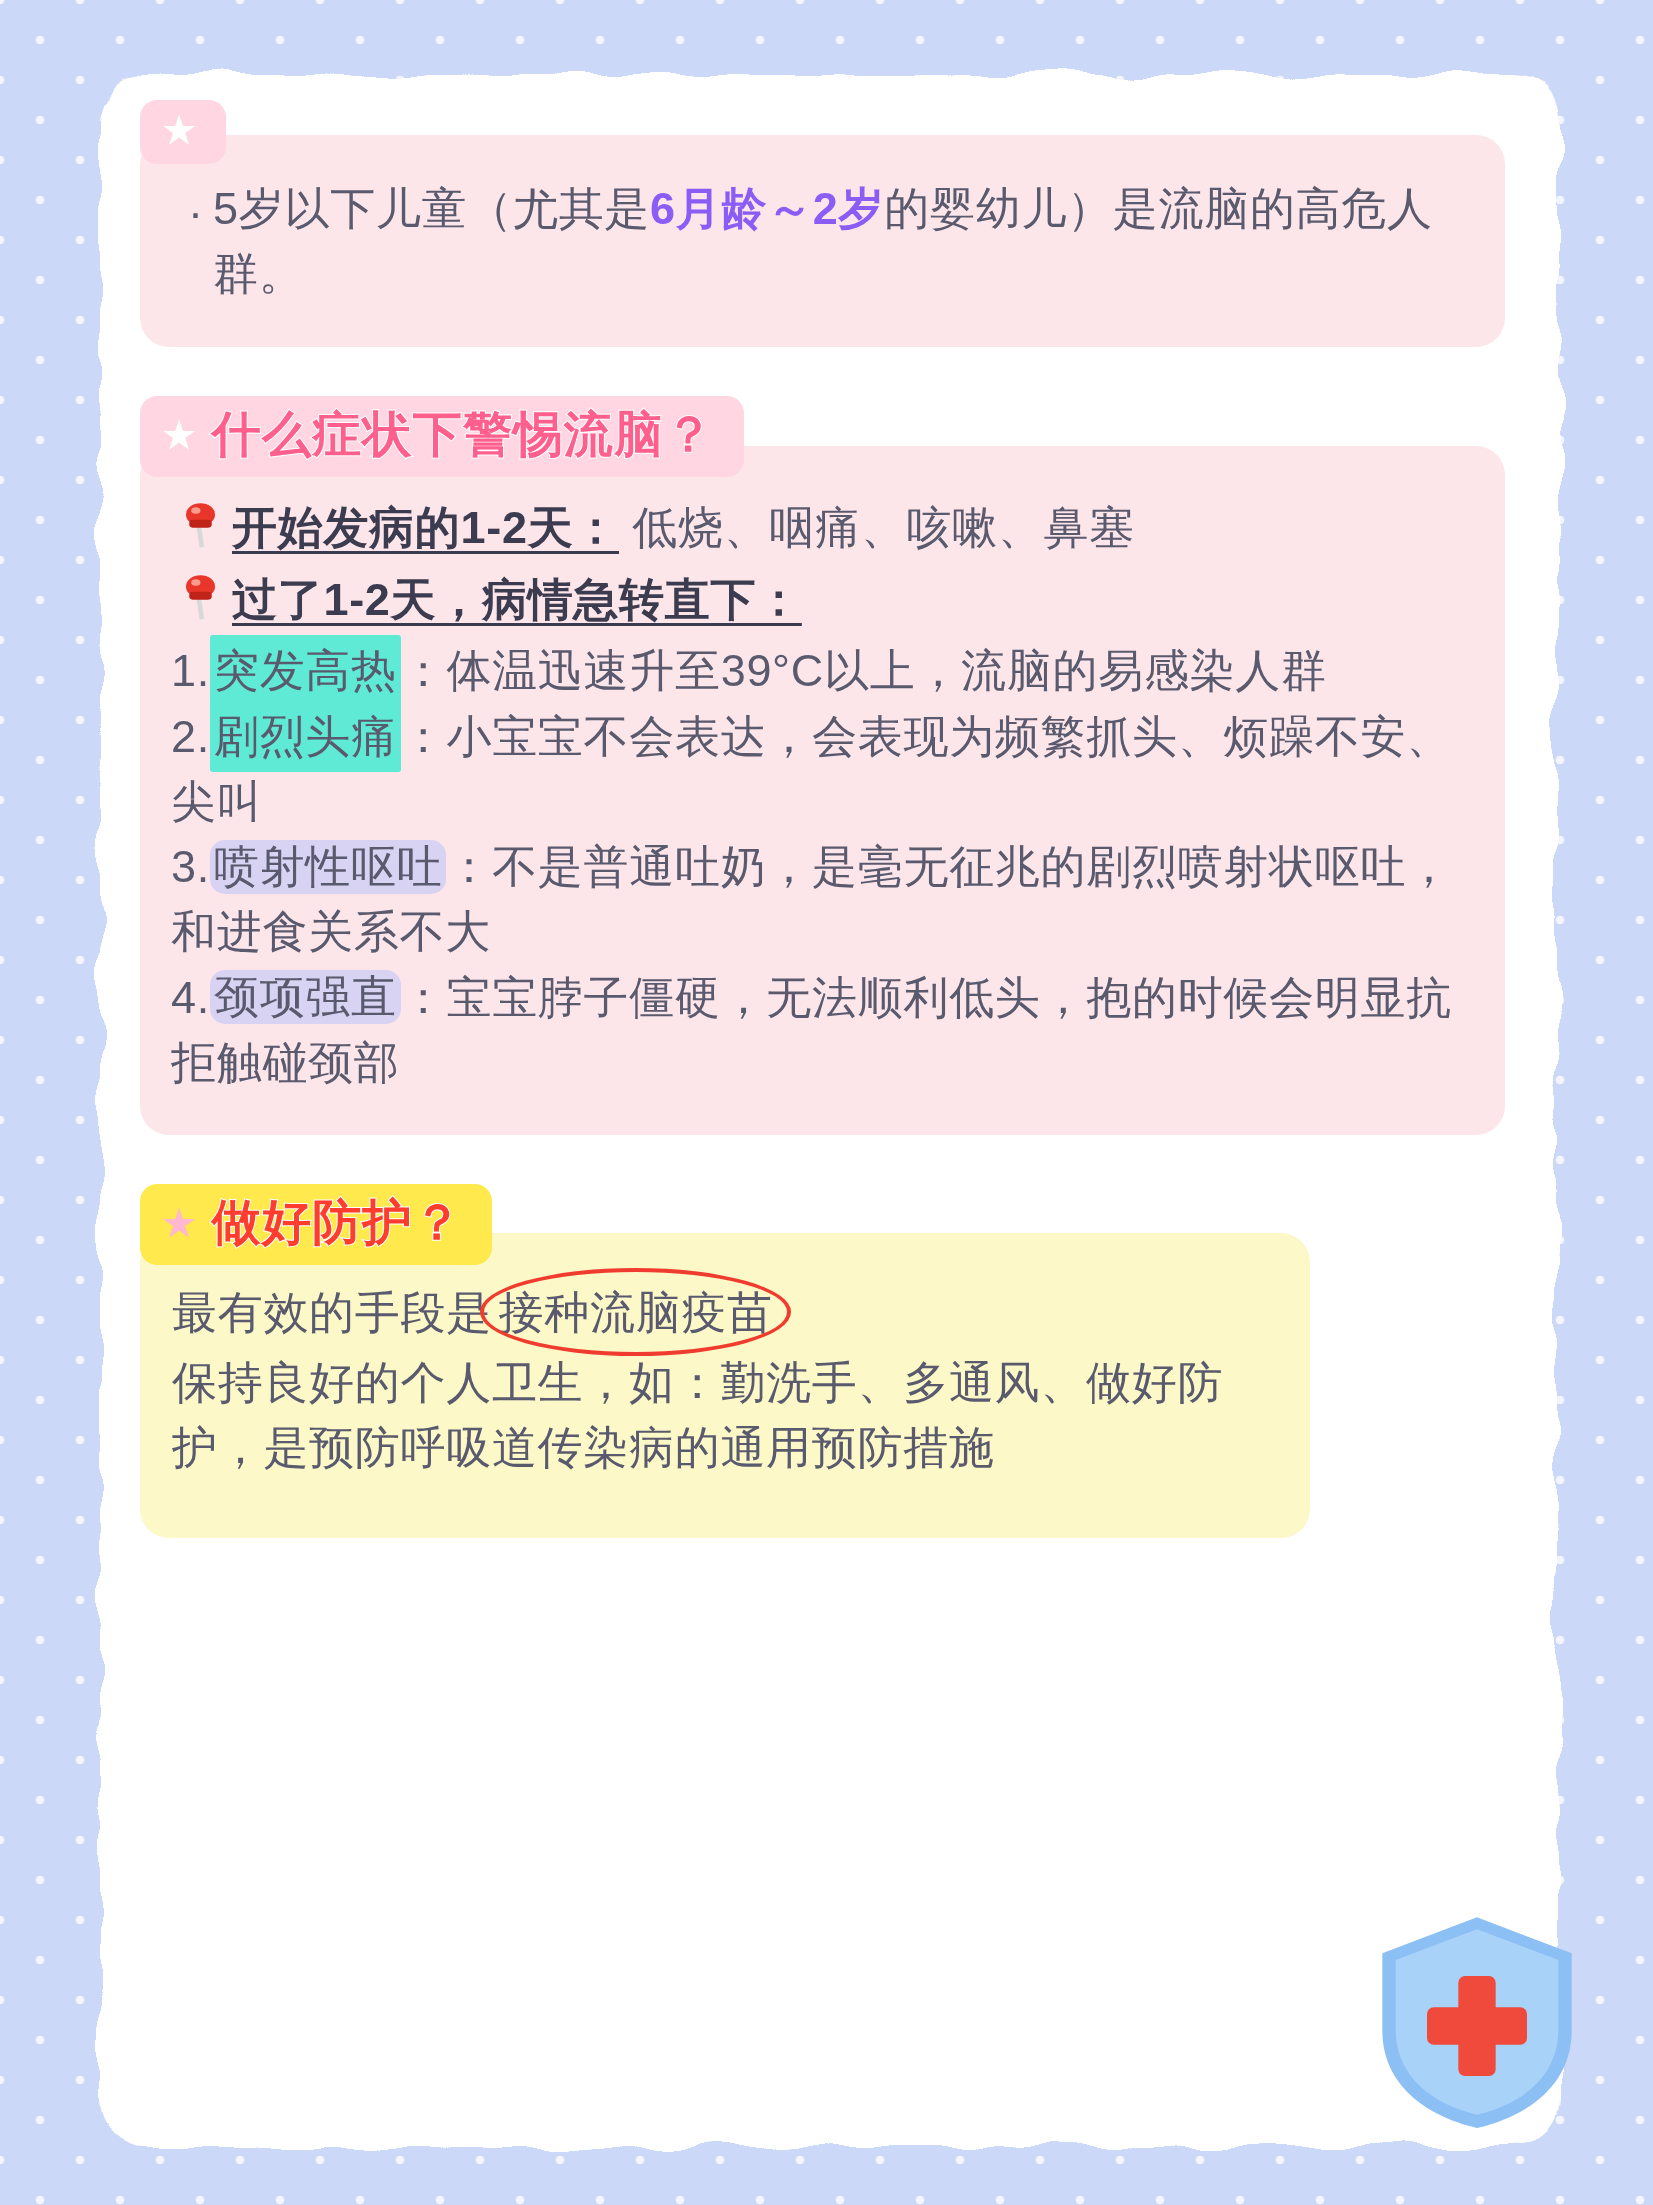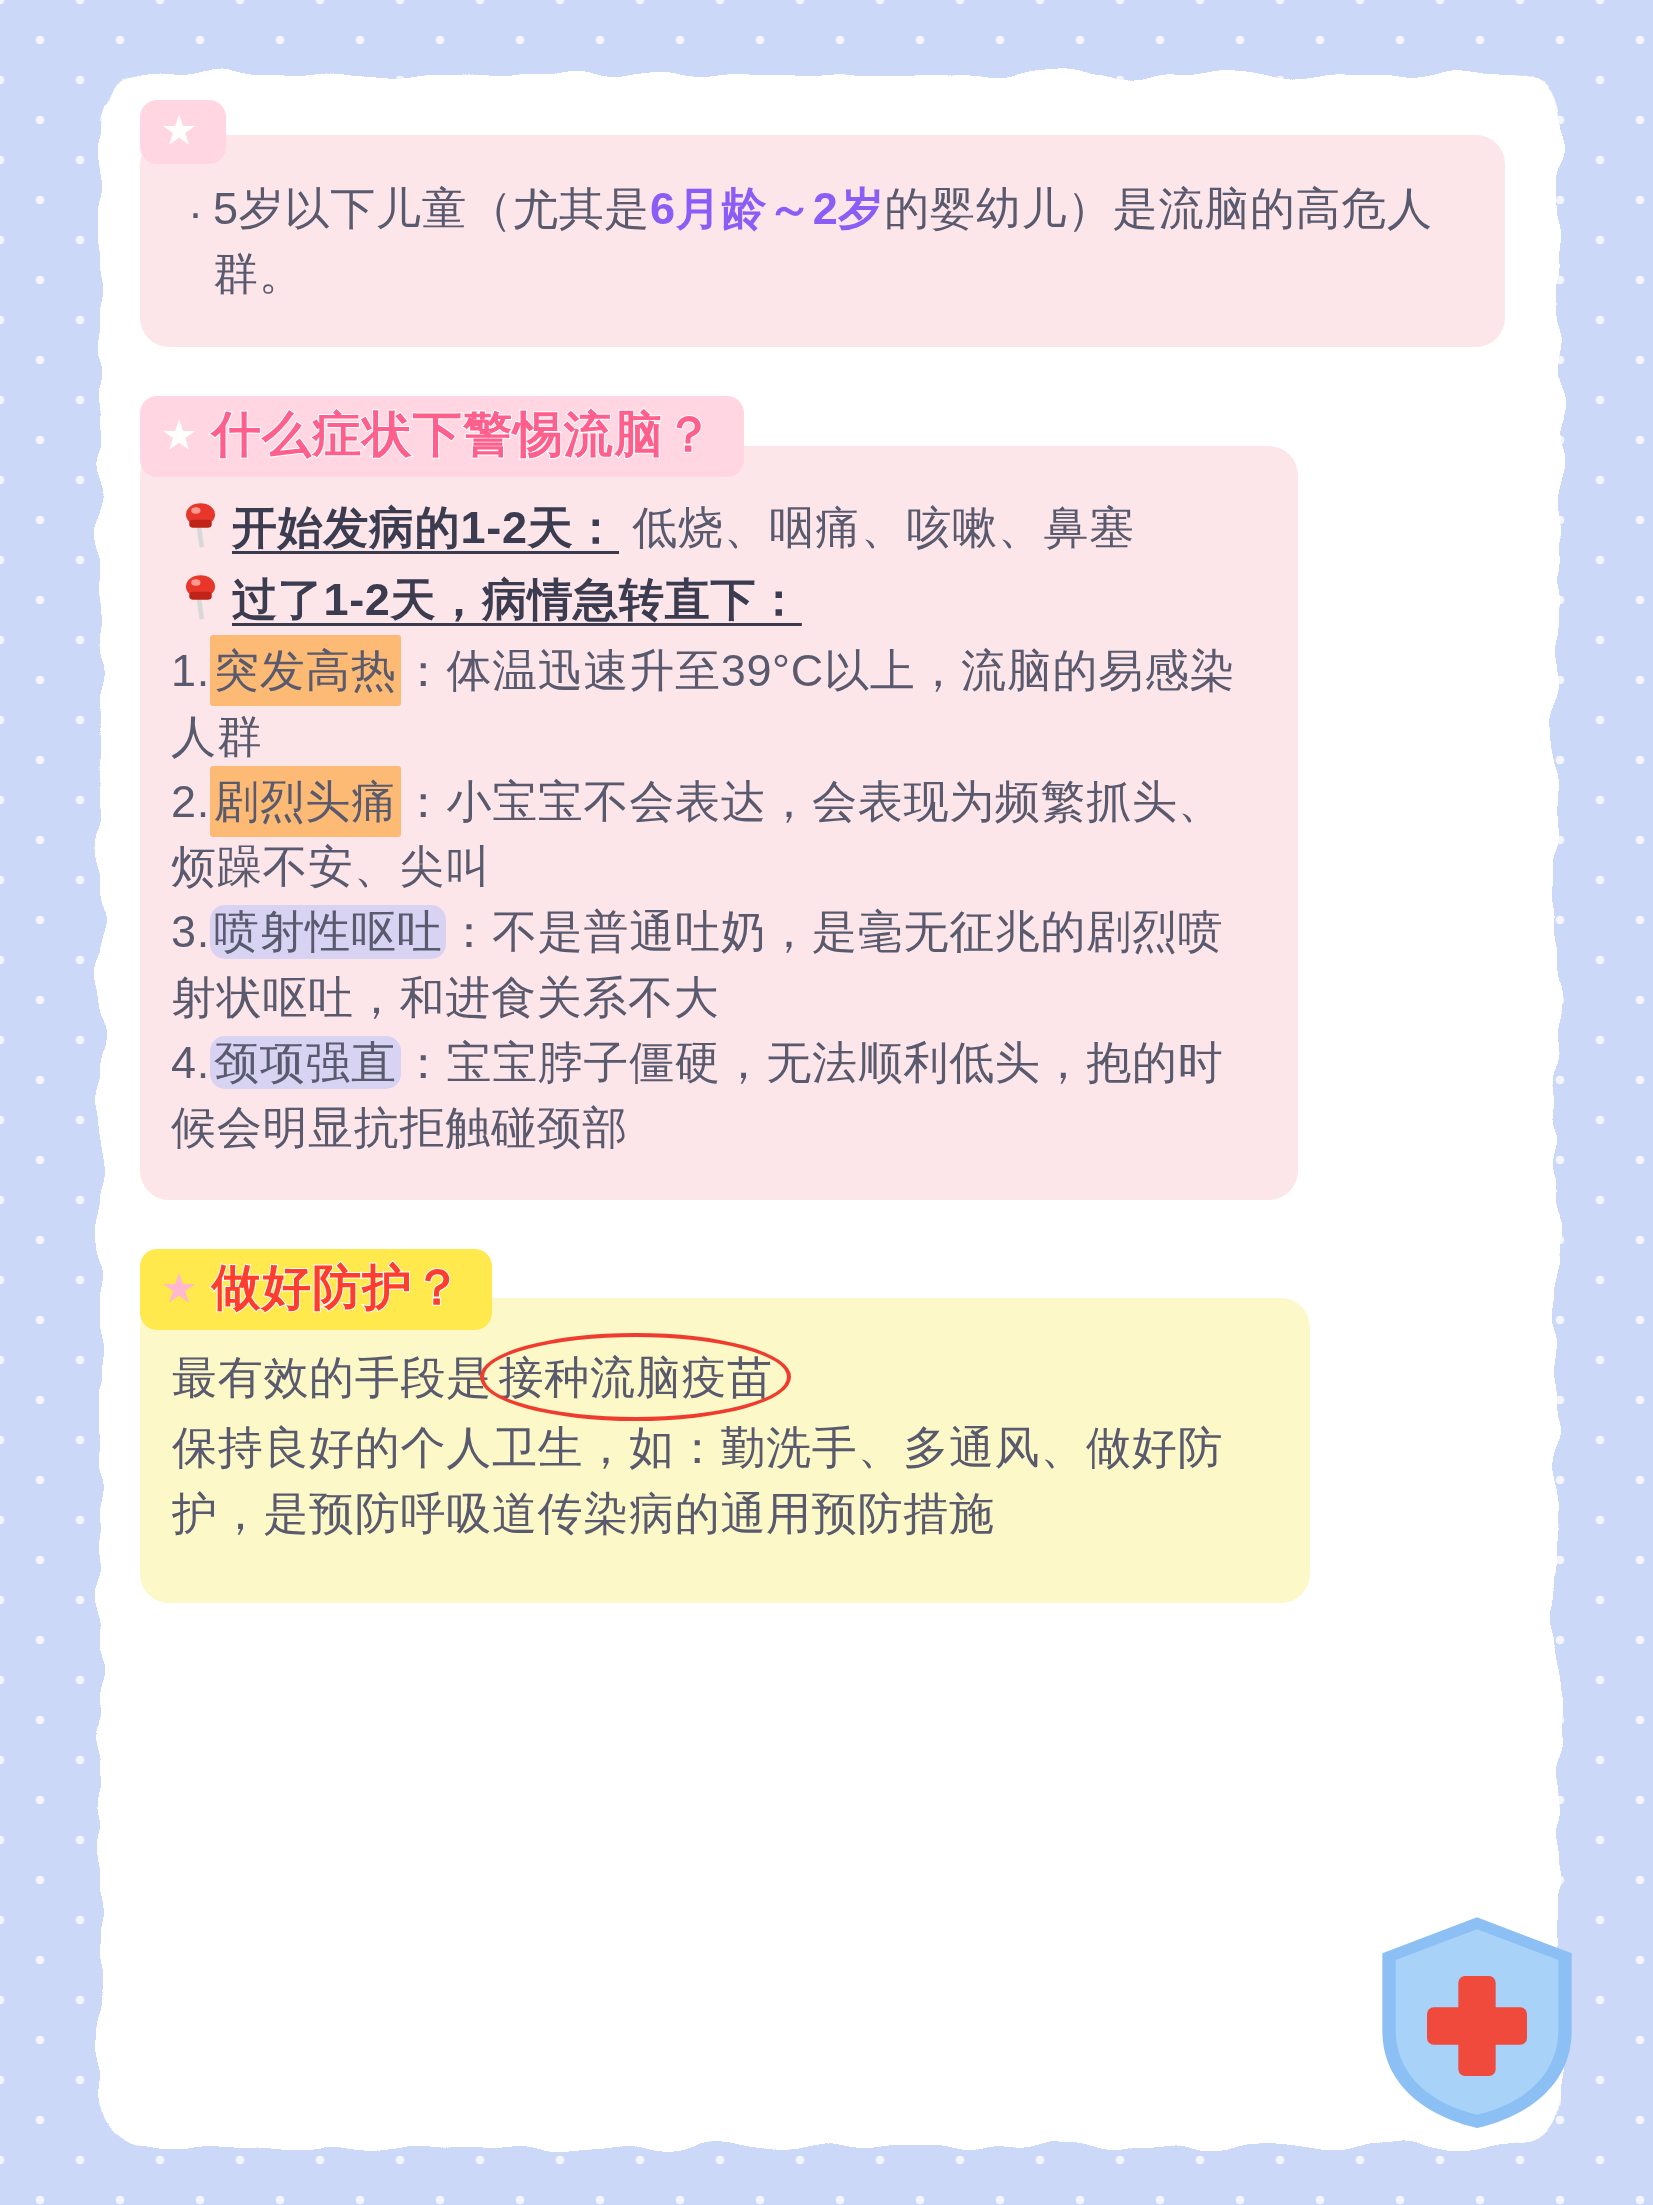--- a/index.html
+++ b/index.html
@@ -115,21 +115,21 @@
     color: #5a5a6e;
   }
   .hl-purple {
     color: #8b5cf6;
     font-weight: bold;
   }
 
   .sec2 {
     margin-top: -31px;
     padding: 49px 31px 40px 31px;
-    width: 1158px;
+    width: 1365px;
   }
   .pin-line {
     position: relative;
     padding-left: 61px;
     margin-bottom: 6.7px;
   }
   .pin {
     position: absolute;
     left: 9.3px;
     top: 2.7px;
@@ -140,21 +140,21 @@
     font-weight: bold;
     color: #3c3c50;
     text-decoration: underline;
     text-underline-offset: 8px;
     text-decoration-thickness: 2.7px;
   }
   .numlist p {
     margin: 0;
   }
   .chip {
-    background: #fdba74;
+    background: #5eead4;
     border-radius: 3px;
     padding: 10px 4px;
   }
   .chip-purple {
     background: #d8d2f3;
     border-radius: 15px;
     padding: 1.3px 4px;
   }
 
   .sec3 {

